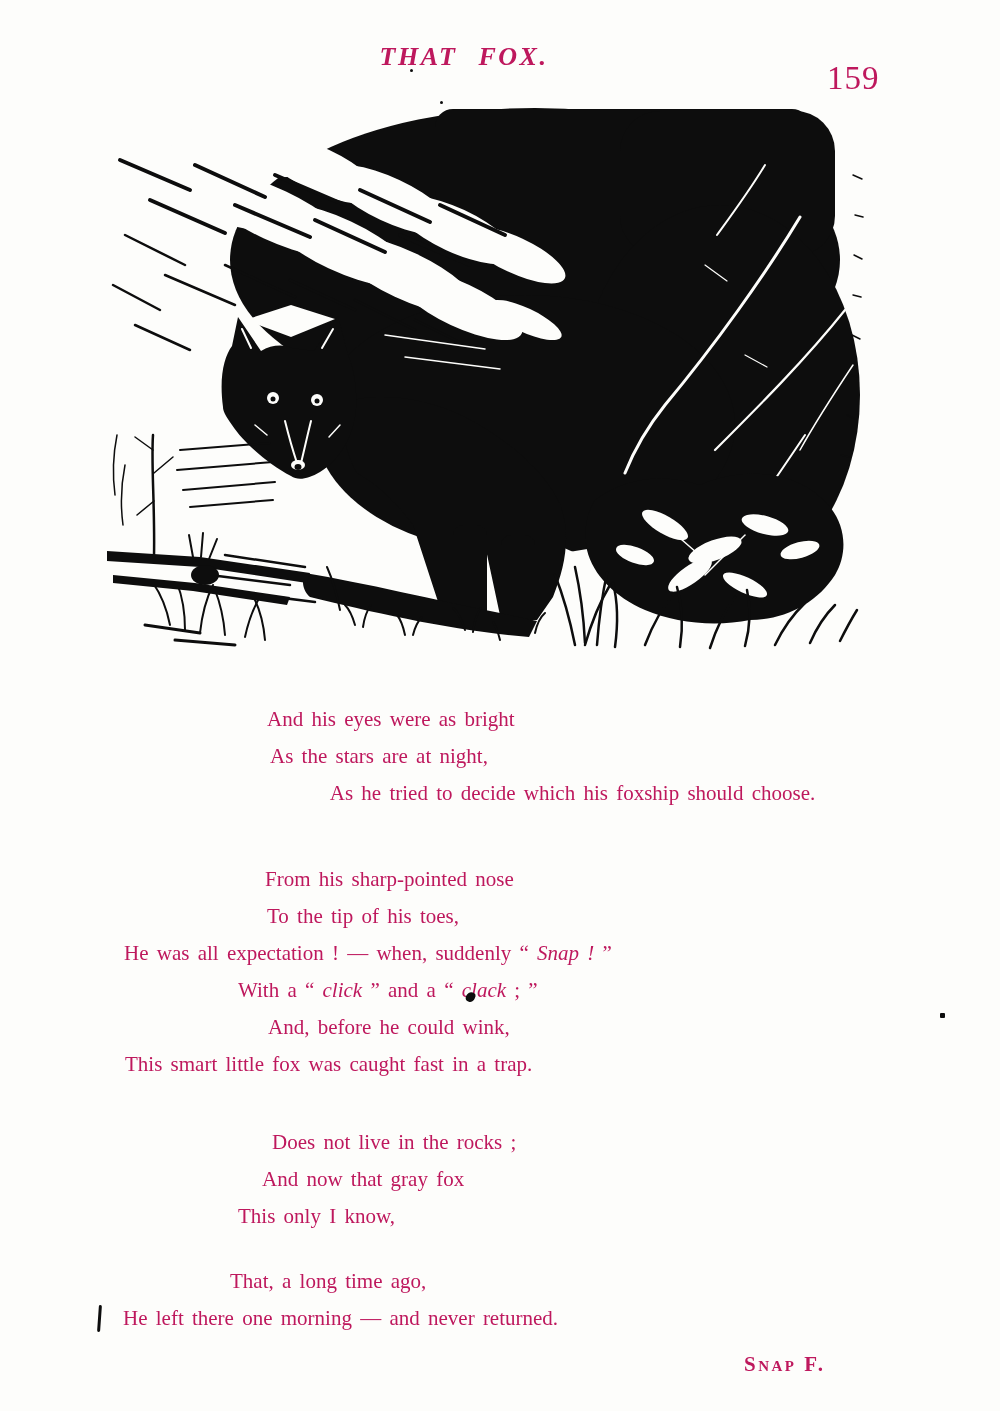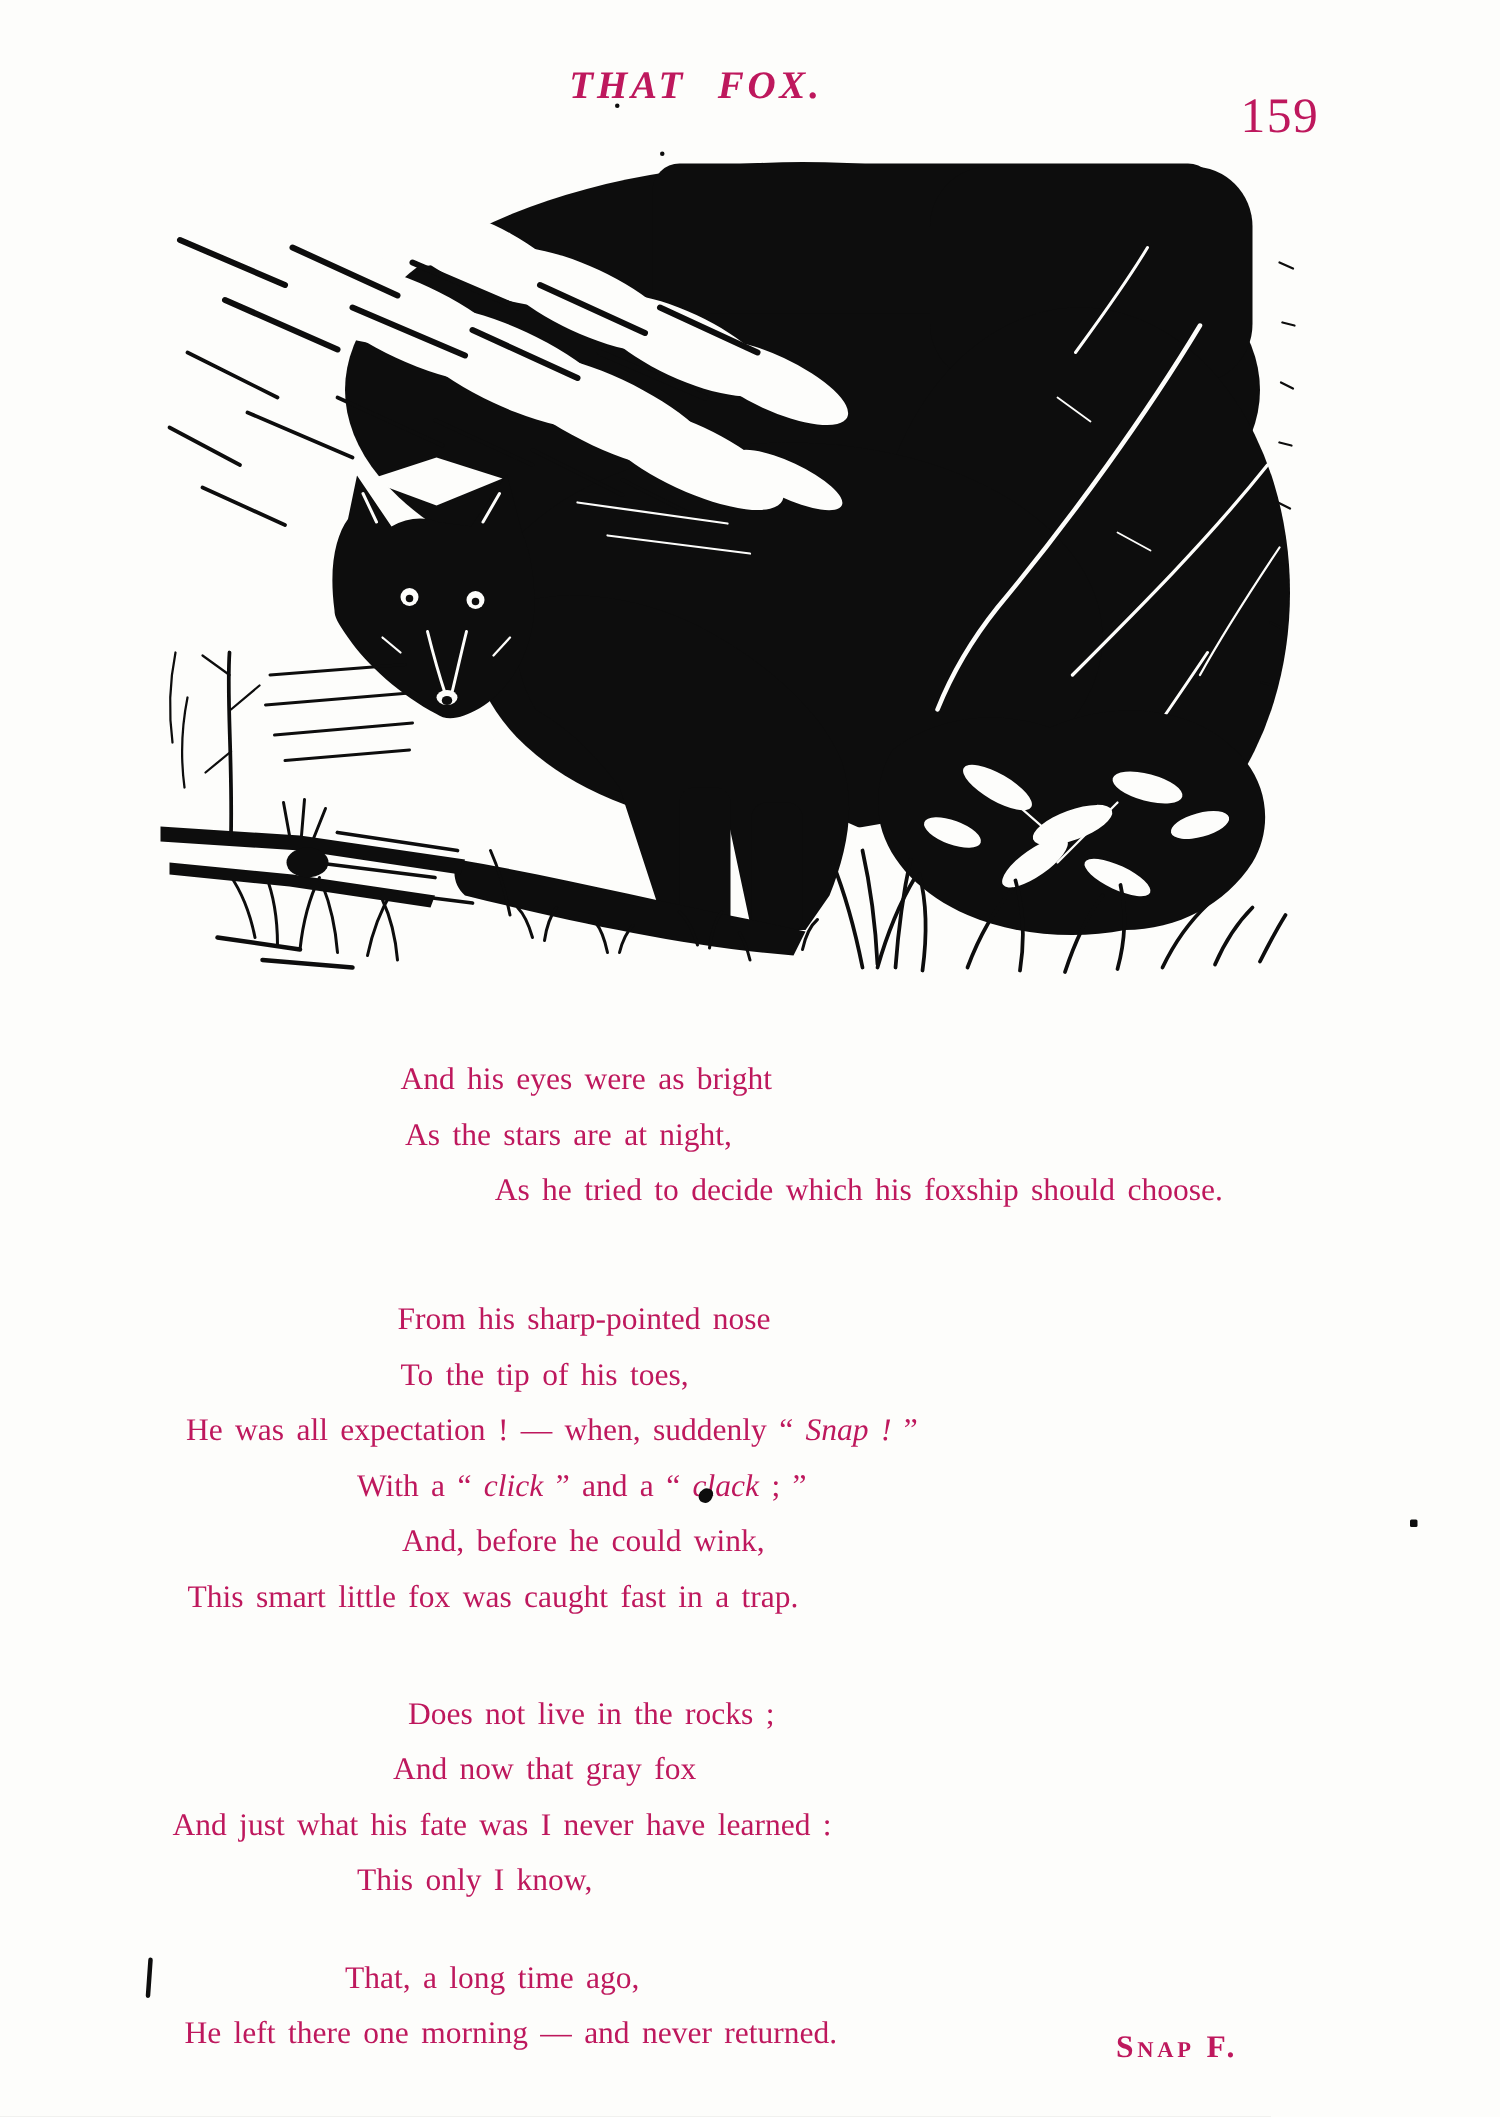--- a/index.html
+++ b/index.html
@@ -266,21 +266,20 @@
         <div class="poem-line" style="padding-left: 265px;"><span>From his sharp-pointed nose</span></div>
         <div class="poem-line" style="padding-left: 267px;"><span>To the tip of his toes,</span></div>
         <div class="poem-line" style="padding-left: 124px;"><span>He was all expectation ! — when, suddenly “ </span><span class="it">Snap !</span><span> ”</span></div>
         <div class="poem-line" style="padding-left: 238px;"><span>With a “ </span><span class="it">click</span><span> ” and a “ </span><span class="it">clack</span><span> ; ”</span></div>
         <div class="poem-line" style="padding-left: 268px;"><span>And, before he could wink,</span></div>
         <div class="poem-line" style="padding-left: 125px;"><span>This smart little fox was caught fast in a trap.</span></div>
       </div>
       <div class="stanza" style="top: 1124px;">
         <div class="poem-line" style="padding-left: 272px;"><span>Does not live in the rocks ;</span></div>
         <div class="poem-line" style="padding-left: 262px;"><span>And now that gray fox</span></div>
-        <div class="poem-line" style="padding-left: 115px;"><span>And just what his fate was I never have learned :</span></div>
         <div class="poem-line" style="padding-left: 238px;"><span>This only I know,</span></div>
         <div class="poem-line" style="padding-left: 230px; margin-top: 28px;"><span>That, a long time ago,</span></div>
         <div class="poem-line" style="padding-left: 123px;"><span>He left there one morning — and never returned.</span></div>
       </div>
     </div>
 
   <div class="signature">Snap F.</div>
 
   <div class="ink-blot"></div>
   <div class="margin-mark"></div>

